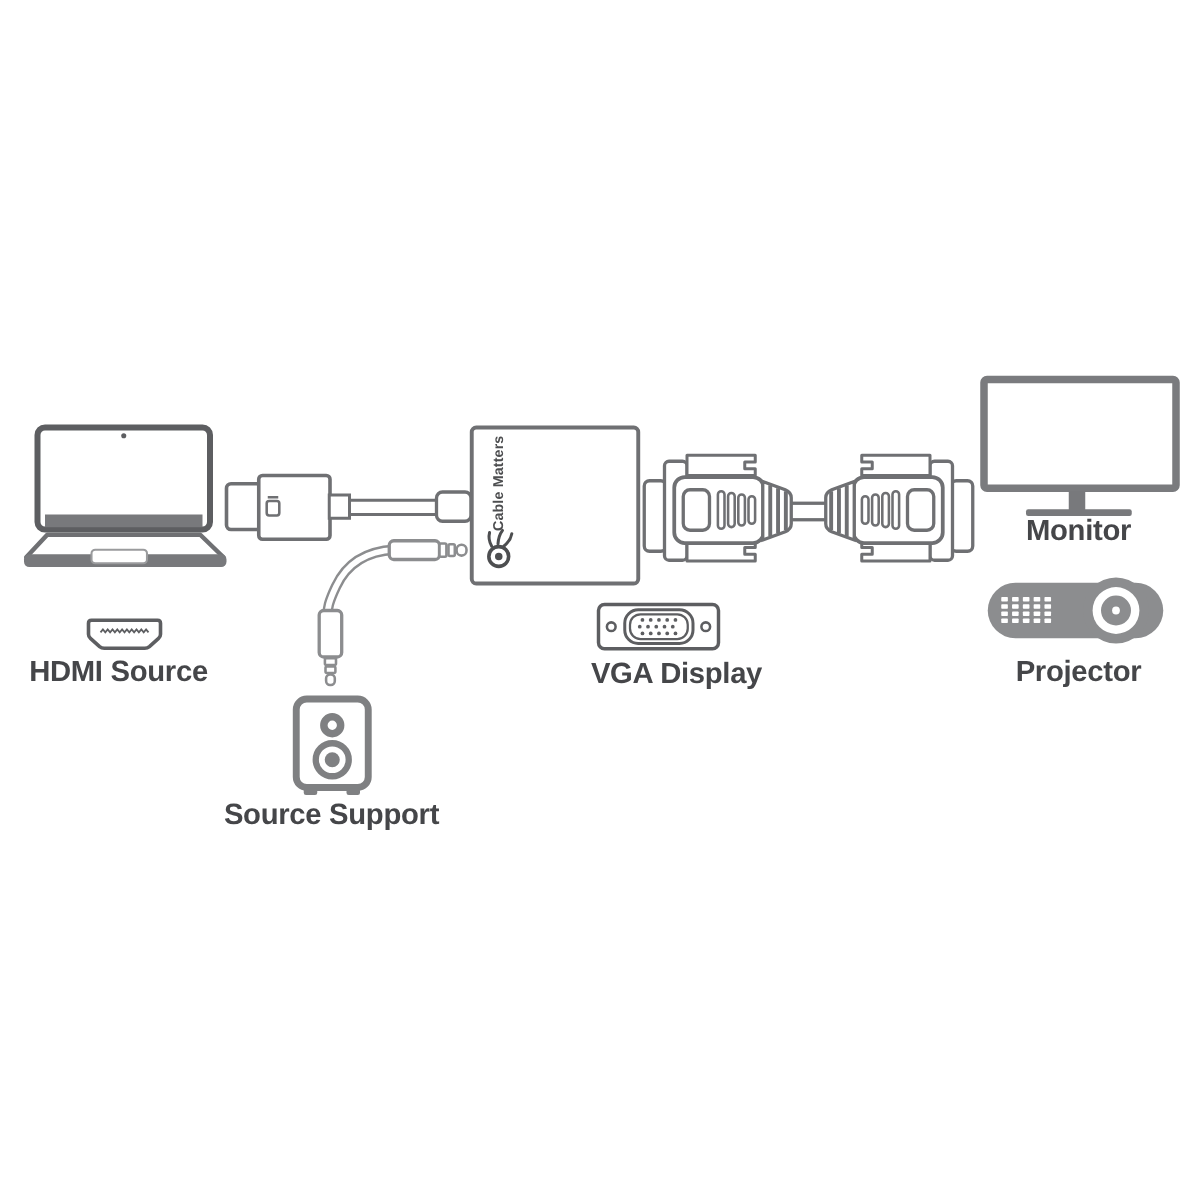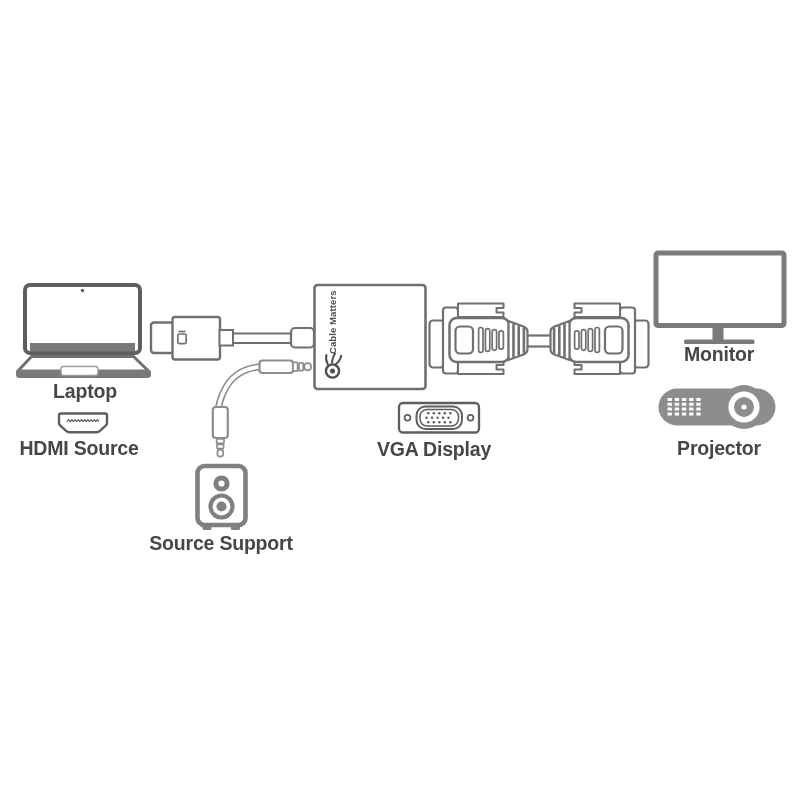--- a/index.html
+++ b/index.html
@@ -158,20 +158,19 @@
           <rect x="674.7" y="412.4" width="4.4" height="3" rx="0.5"></rect>
           <rect x="681.9" y="412.4" width="4.4" height="3" rx="0.5"></rect>
           <rect x="689.1" y="412.4" width="4.4" height="3" rx="0.5"></rect>
           <rect x="696.3" y="412.4" width="4.4" height="3" rx="0.5"></rect>
       </g>
     </g>
   </svg>
 
   <div class="cm-text">Cable Matters</div>
 
-  <div class="lbl" style="left:0px;top:381px">Laptop</div>
   <div class="lbl" style="left:-6px;top:438px">HDMI Source</div>
   <div class="lbl" style="left:136px;top:533px">Source Support</div>
-  <div class="lbl" style="left:349px;top:439px">VGA Display</div>
+  <div class="lbl" style="left:366px;top:439px">VGA Display</div>
   <div class="lbl" style="left:634px;top:344px">Monitor</div>
   <div class="lbl" style="left:634px;top:438px">Projector</div>
 
 </div>
 
 </body></html>

